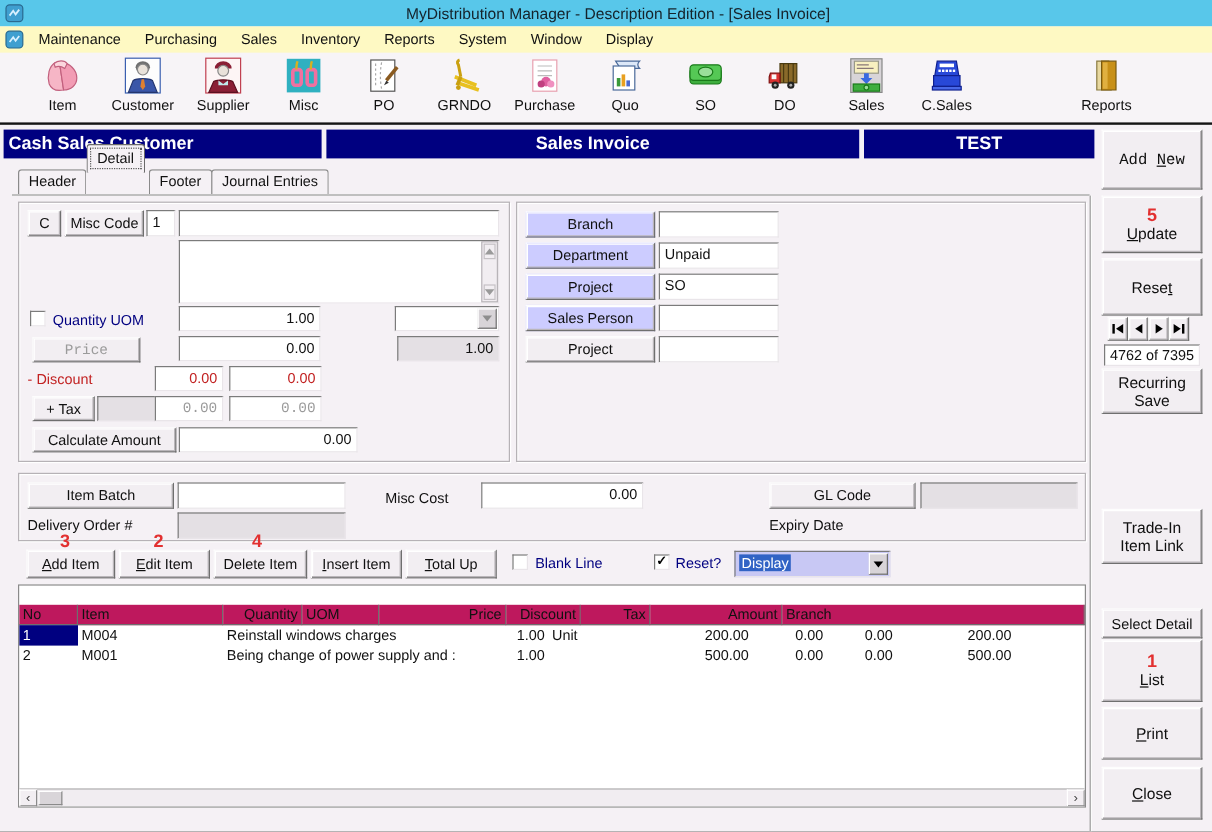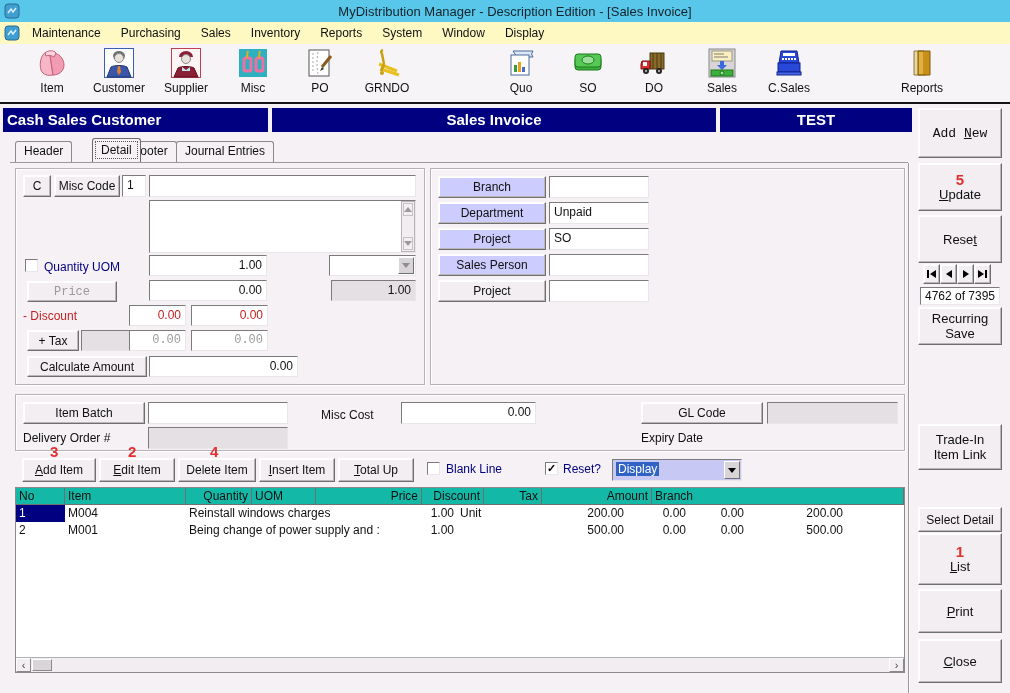--- a/index.html
+++ b/index.html
@@ -18,22 +18,22 @@
   .toolbar { left:0; top:44px; width:1010px; height:58px; background:#f7f4f7; }
   .tool { position:absolute; top:3px; width:66px; height:54px; text-align:center; }
   .tool svg { width:32px; height:32px; display:block; margin:0 auto; }
   .tool-label { font-size:12px; color:#101010; margin-top:2px; }
   .toolbar-rule { left:0; top:102px; width:1010px; height:2px; background:#141414; }
   
   .banner { top:108px; height:24px; background:#000080; color:#fff; font-weight:bold; font-size:15px; line-height:24px; }
   
   .tab { top:141px; height:21px; background:#f5f1f5; border:1px solid #8a8a8a; border-bottom:none;
          border-radius:3px 3px 0 0; padding:0 8px; line-height:19px; font-size:12px; }
-  .tab.active { top:138px; height:24px; line-height:22px; outline:1px dotted #555; outline-offset:-4px; z-index:3;
-                border-color:#6a6a6a;margin-left:20px; }
+  .tab.active { top:120px; height:24px; line-height:22px; outline:1px dotted #555; outline-offset:-4px; z-index:3;
+                border-color:#6a6a6a; }
   .tabline { left:10px; top:162px; width:898px; height:1px; background:#fbfbfb; border-top:1px solid #9a9a9a; }
   .vsep { left:908px; top:163px; width:2px; height:530px; background:#fbfbfb; border-left:1px solid #9a9a9a; }
   
   .groupbox { border:1px solid #b6b2b6; box-shadow:inset 1px 1px 0 #fff, 1px 1px 0 #fff; }
   .btn { background:#f2eef2; border:1px solid; border-color:#fdfdfd #6f6f6f #6f6f6f #fdfdfd;
          box-shadow:inset -1px -1px 0 #bab6ba, inset 1px 1px 0 #fff;
          display:flex; align-items:center; justify-content:center; font-size:12px; color:#101010; cursor:default; text-align:center;}
   .btn.lav { background:#ccccff; }
   .field { background:#fff; border:1px solid; border-color:#7b7b7b #e9e5e9 #e9e5e9 #7b7b7b;
            padding:2px 4px; font-size:12px; line-height:15px; overflow:hidden; white-space:nowrap; }
@@ -56,21 +56,21 @@
   .triup-s { width:0;height:0;border-left:4px solid transparent;border-right:4px solid transparent;border-bottom:5px solid #9a9a9a; }
   .tridown-s { width:0;height:0;border-left:4px solid transparent;border-right:4px solid transparent;border-top:5px solid #9a9a9a; }
   .tl { width:0;height:0;border-top:4px solid transparent;border-bottom:4px solid transparent;border-right:6px solid #000; }
   .tr { width:0;height:0;border-top:4px solid transparent;border-bottom:4px solid transparent;border-left:6px solid #000; }
   .vbar { width:2px; height:8px; background:#000; }
   .annot { color:#e23030; font-weight:bold; font-size:15px; line-height:14px; }
   
   .grid { left:15px; top:487px; width:890px; height:186px; background:#fff; border:1px solid #8a8a8a; overflow:hidden; }
   .grow { display:flex; }
   .gcell { padding:1px 3px; height:17px; font-size:12px; overflow:hidden; white-space:nowrap; flex:none; }
-  .ghead .gcell { border-right:1px solid #6f6f6f; border-bottom:1px solid #6f6f6f; background:#14b8a6; }
+  .ghead .gcell { border-right:1px solid #6f6f6f; border-bottom:1px solid #6f6f6f; background:#be185d;margin-top:16px; }
   .c0{width:49px}.c1{width:121px}.c2{width:205px}.c3{width:66px}.c4{width:64px}
   .c5{width:106px}.c6{width:62px}.c7{width:58px}.c8{width:110px}.c9{flex:1 1 auto}
   .r { text-align:right; }
   .sel { background:#000080; color:#fff; }
   .hscroll { position:absolute; left:0; right:0; bottom:0; height:15px; background:#f1edf1; border-top:1px solid #b0b0b0; }
   .sb-btn { position:absolute; top:0; width:15px; height:14px; background:#f2eef2; border:1px solid;
             border-color:#fff #8a8a8a #8a8a8a #fff; font-size:11px; line-height:12px; text-align:center; color:#444; }
   .thumb { position:absolute; left:16px; top:1px; width:20px; height:12px; background:#d9d5d9; border:1px solid;
            border-color:#fff #8a8a8a #8a8a8a #fff; }
   
@@ -160,20 +160,30 @@
     </div>
     <div class="tool" style="left:354px">
       <span><svg viewBox="0 0 32 32">
             <path d="M12 3 q-3 1 -1 4 l2 10" stroke="#caa010" stroke-width="2.5" fill="none"></path>
             <path d="M8 17 L26 24 M10 22 L28 28" stroke="#e8c020" stroke-width="3"></path>
             <path d="M13 17 l-3 7" stroke="#caa010" stroke-width="3"></path>
             <circle cx="11" cy="26" r="2" fill="#caa010"></circle>
           </svg></span>
       <div class="tool-label">GRNDO</div>
     </div>
+    <div class="tool" style="left:421px">
+      <span><svg viewBox="0 0 32 32">
+            <rect x="6" y="3" width="20" height="26" fill="#fff" stroke="#e8a0b0"></rect>
+            <path d="M10 8 h12 M10 12 h12 M10 16 h12" stroke="#bbb"></path>
+            <circle cx="17" cy="21" r="4" fill="#e060a0"></circle>
+            <circle cx="13" cy="23" r="3" fill="#c04080"></circle>
+            <circle cx="21" cy="23" r="3" fill="#f090c0"></circle>
+          </svg></span>
+      <div class="tool-label">Purchase</div>
+    </div>
     <div class="tool" style="left:488px">
       <span><svg viewBox="0 0 32 32">
             <path d="M8 4 H28 q-3 3 0 6 H12 Z" fill="#dce8f8" stroke="#4a6a9a"></path>
             <rect x="6" y="8" width="18" height="20" fill="#fff" stroke="#4a6a9a"></rect>
             <rect x="9" y="18" width="3" height="7" fill="#3a9a3a"></rect>
             <rect x="13" y="15" width="3" height="10" fill="#e8a020"></rect>
             <rect x="17" y="20" width="3" height="5" fill="#4a6ad0"></rect>
           </svg></span>
       <div class="tool-label">Quo</div>
     </div>

